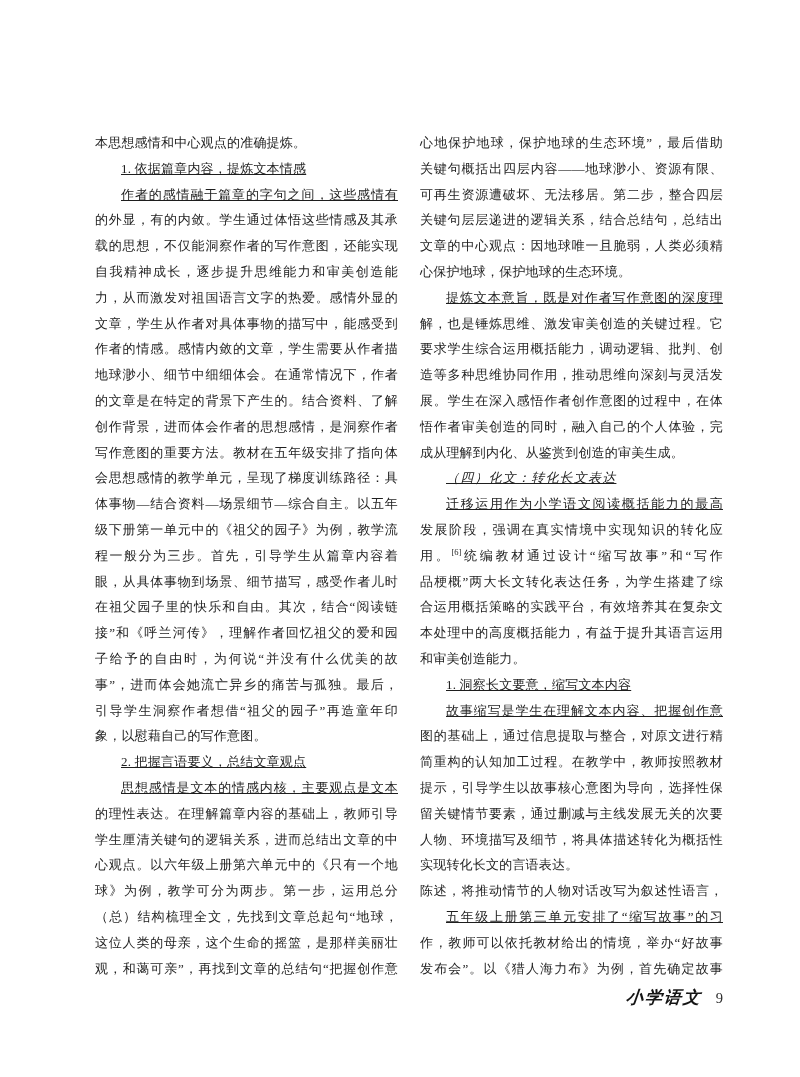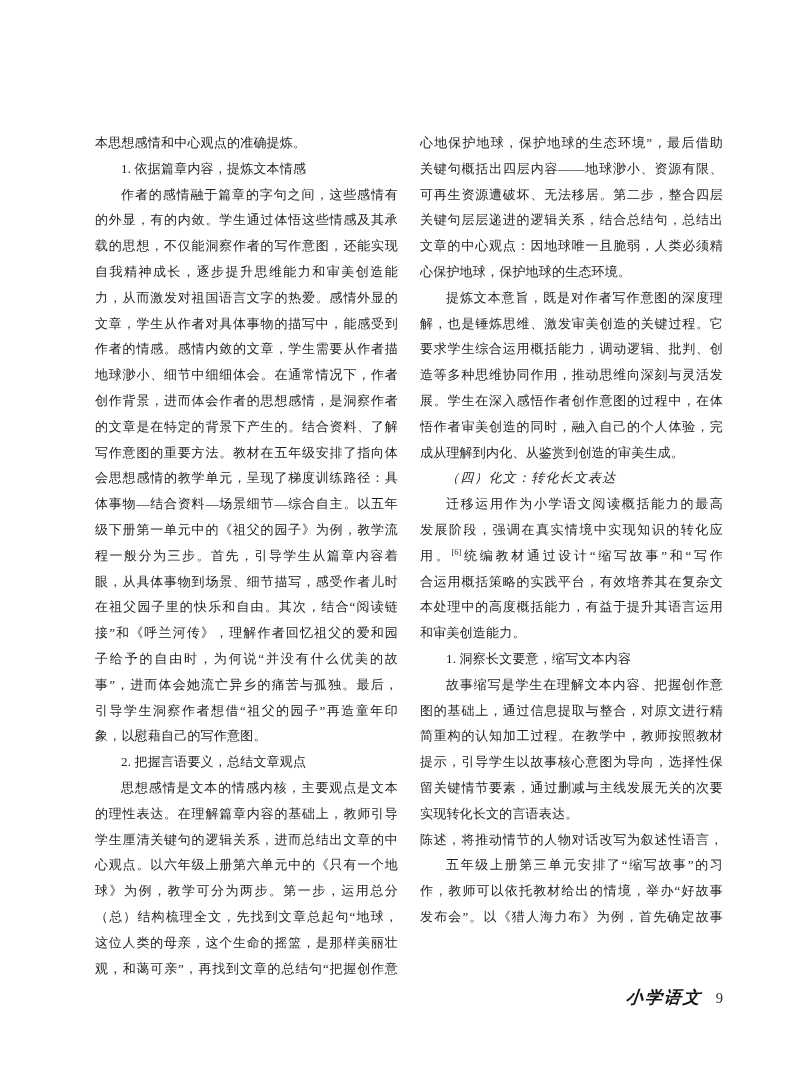--- a/index.html
+++ b/index.html
@@ -26,21 +26,21 @@
     width: 303px;
     font-size: 13px;
     line-height: 25.8px;
   }
   .line {
     text-align: justify;
     text-align-last: justify;
     white-space: nowrap;
     letter-spacing: 0.2px;
   }
-  .line.indent { text-indent: 2em; }
+  .line.indent { text-indent: 2em; text-decoration: underline; }
   .line.end { text-align-last: left; }
   .line.kai { font-style: italic; letter-spacing: 1.2px; }
   sup {
     font-size: 8.5px;
     vertical-align: super;
     line-height: 0;
     letter-spacing: 0;
   }
   .footer {
     margin-left: 95px;
@@ -74,22 +74,22 @@
     <div class="line end">本思想感情和中心观点的准确提炼。</div>
         <div class="line indent end">1. 依据篇章内容，提炼文本情感</div>
         <div class="line indent">作者的感情融于篇章的字句之间，这些感情有</div>
         <div class="line">的外显，有的内敛。学生通过体悟这些情感及其承</div>
         <div class="line">载的思想，不仅能洞察作者的写作意图，还能实现</div>
         <div class="line">自我精神成长，逐步提升思维能力和审美创造能</div>
         <div class="line">力，从而激发对祖国语言文字的热爱。感情外显的</div>
         <div class="line">文章，学生从作者对具体事物的描写中，能感受到</div>
         <div class="line">作者的情感。感情内敛的文章，学生需要从作者描</div>
         <div class="line">地球渺小、细节中细细体会。在通常情况下，作者</div>
+        <div class="line">的文章是在特定的背景下产生的。结合资料、了解</div>
         <div class="line">创作背景，进而体会作者的思想感情，是洞察作者</div>
-        <div class="line">的文章是在特定的背景下产生的。结合资料、了解</div>
         <div class="line">写作意图的重要方法。教材在五年级安排了指向体</div>
         <div class="line">会思想感情的教学单元，呈现了梯度训练路径：具</div>
         <div class="line">体事物—结合资料—场景细节—综合自主。以五年</div>
         <div class="line">级下册第一单元中的《祖父的园子》为例，教学流</div>
         <div class="line">程一般分为三步。首先，引导学生从篇章内容着</div>
         <div class="line">眼，从具体事物到场景、细节描写，感受作者儿时</div>
         <div class="line">在祖父园子里的快乐和自由。其次，结合“阅读链</div>
         <div class="line">接”和《呼兰河传》，理解作者回忆祖父的爱和园</div>
         <div class="line">子给予的自由时，为何说“并没有什么优美的故</div>
         <div class="line">事”，进而体会她流亡异乡的痛苦与孤独。最后，</div>
@@ -117,29 +117,31 @@
         <div class="line">解，也是锤炼思维、激发审美创造的关键过程。它</div>
         <div class="line">要求学生综合运用概括能力，调动逻辑、批判、创</div>
         <div class="line">造等多种思维协同作用，推动思维向深刻与灵活发</div>
         <div class="line">展。学生在深入感悟作者创作意图的过程中，在体</div>
         <div class="line">悟作者审美创造的同时，融入自己的个人体验，完</div>
         <div class="line end">成从理解到内化、从鉴赏到创造的审美生成。</div>
         <div class="line indent end kai">（四）化文：转化长文表达</div>
         <div class="line indent">迁移运用作为小学语文阅读概括能力的最高</div>
         <div class="line">发展阶段，强调在真实情境中实现知识的转化应</div>
         <div class="line"><span>用。</span><sup>[6]</sup><span>统编教材通过设计“缩写故事”和“写作</span></div>
+        <div class="line">品梗概”两大长文转化表达任务，为学生搭建了综</div>
         <div class="line">合运用概括策略的实践平台，有效培养其在复杂文</div>
         <div class="line">本处理中的高度概括能力，有益于提升其语言运用</div>
         <div class="line end">和审美创造能力。</div>
         <div class="line indent end">1. 洞察长文要意，缩写文本内容</div>
         <div class="line indent">故事缩写是学生在理解文本内容、把握创作意</div>
         <div class="line">图的基础上，通过信息提取与整合，对原文进行精</div>
         <div class="line">简重构的认知加工过程。在教学中，教师按照教材</div>
         <div class="line">提示，引导学生以故事核心意图为导向，选择性保</div>
         <div class="line">留关键情节要素，通过删减与主线发展无关的次要</div>
+        <div class="line">人物、环境描写及细节，将具体描述转化为概括性</div>
         <div class="line end">实现转化长文的言语表达。</div>
         <div class="line">陈述，将推动情节的人物对话改写为叙述性语言，</div>
         <div class="line indent">五年级上册第三单元安排了“缩写故事”的习</div>
         <div class="line">作，教师可以依托教材给出的情境，举办“好故事</div>
         <div class="line">发布会”。以《猎人海力布》为例，首先确定故事</div>
       </div>
   </div>
 
   <div class="footer">
     <span class="journal-logo">小学语文</span>

